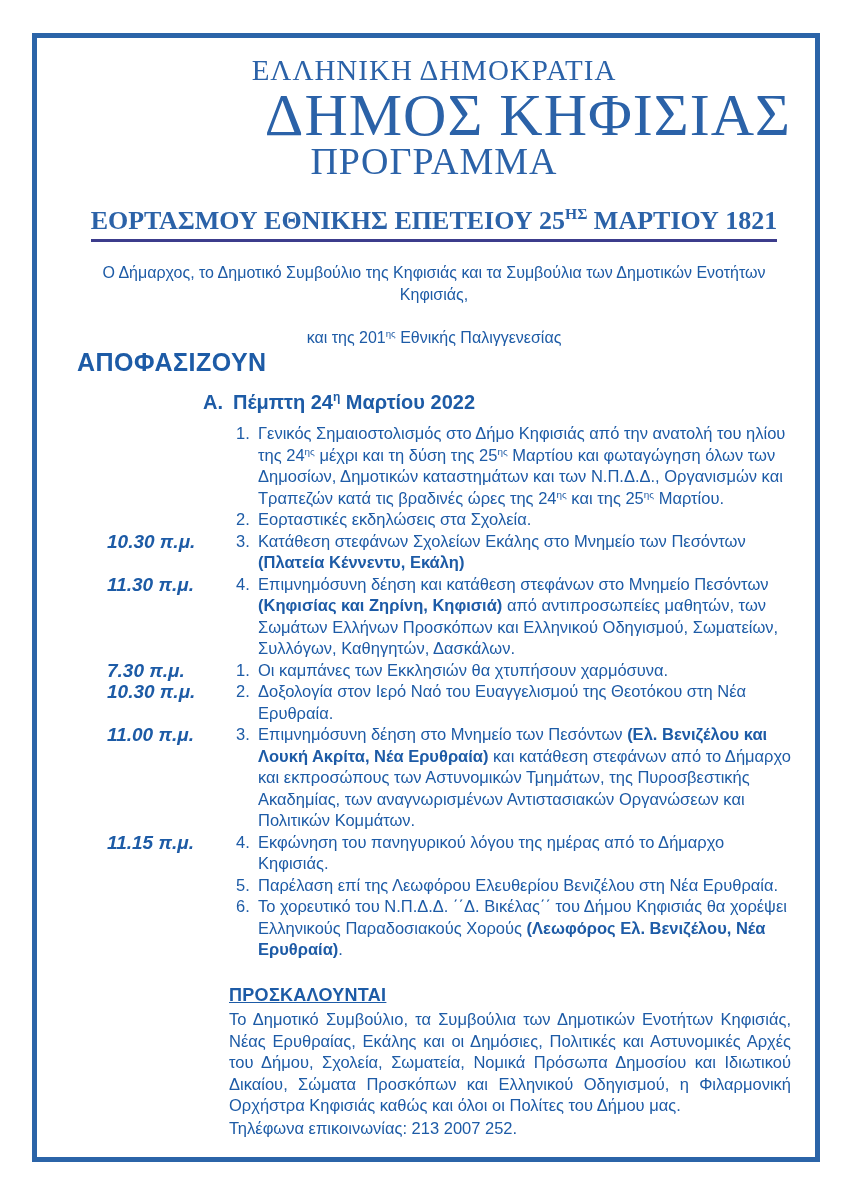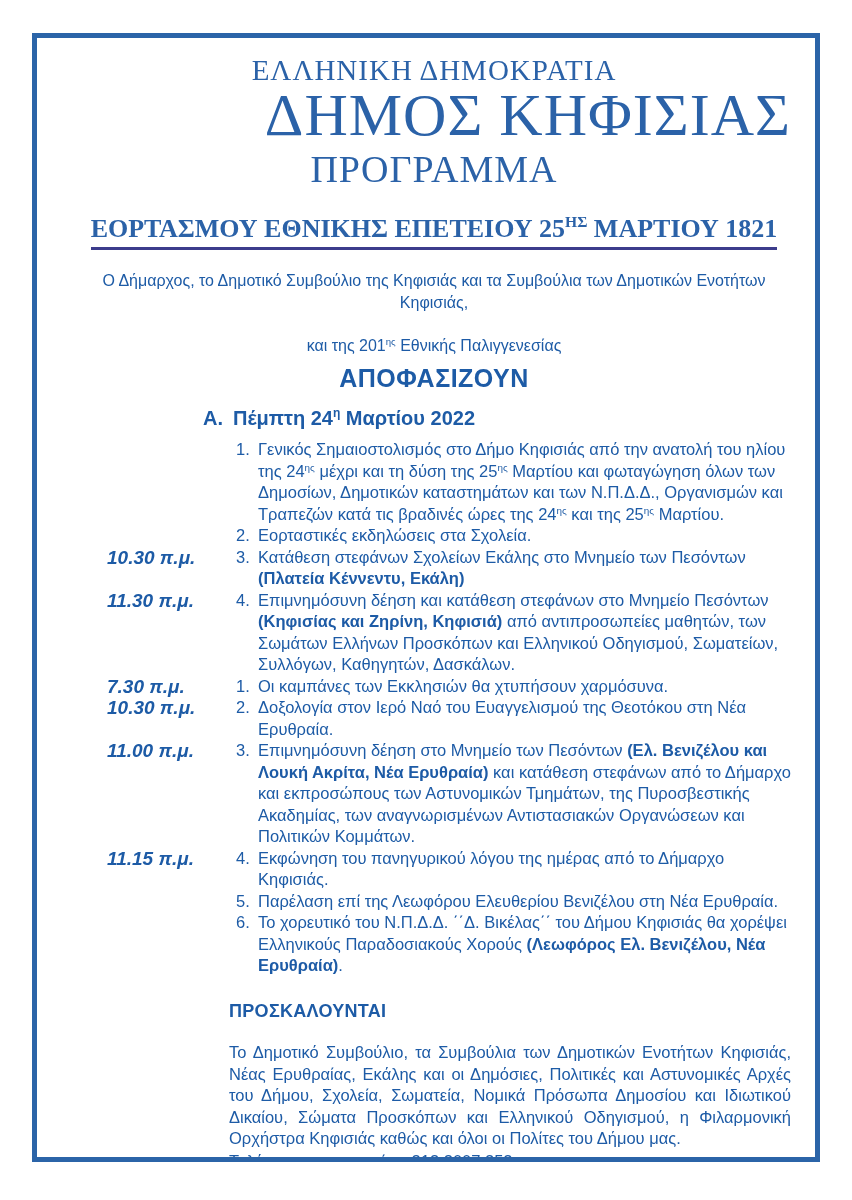--- a/index.html
+++ b/index.html
@@ -23,54 +23,54 @@
   
   .h-republic{
     margin-top:16px;text-align:center;font-family:"Liberation Serif",serif;
     font-weight:normal;font-size:29px;line-height:33px;color:var(--serif-blue);letter-spacing:1px;
   }
   .h-municipality{
     margin-top:3px;text-align:right;font-family:"Liberation Serif",serif;
     font-weight:normal;font-size:60px;line-height:50px;color:var(--serif-blue);letter-spacing:1px;
   }
   .h-program{
-    margin-top:8px;text-align:center;font-family:"Liberation Serif",serif;
+    margin-top:0;text-align:center;font-family:"Liberation Serif",serif;
     font-weight:normal;font-size:38px;line-height:42px;color:var(--serif-blue);letter-spacing:1px;
   }
   .subtitle-wrap{text-align:center;margin-top:24px;}
   .subtitle{
     display:inline-block;font-family:"Liberation Serif",serif;font-weight:bold;
     font-size:26px;line-height:30px;color:var(--serif-blue);
     padding-bottom:3px;border-bottom:3px solid var(--underline-navy);
   }
   
   .intro{
     margin-top:20px;text-align:center;font-size:16px;line-height:21.5px;
   }
   .decide{
-    margin-top:8px;text-align:center;font-weight:bold;font-size:25px;line-height:28px;letter-spacing:.5px;
+    margin-top:0;font-weight:bold;font-size:25px;line-height:28px;letter-spacing:.5px;
   }
   
   .sec-title{
     margin:15px 0 9px 126px;font-weight:bold;font-size:20px;line-height:23px;
   }
   .sec-title .lbl{display:inline-block;min-width:30px;}
   .row{
     display:grid;grid-template-columns:159px 22px 1fr;
     font-size:16.5px;line-height:21.5px;
   }
   .time{
     font-weight:bold;font-style:italic;font-size:19px;padding-left:30px;white-space:nowrap;
   }
   .txt .b{font-weight:bold;}
   sup{font-size:60%;line-height:0;}
   
   .invite{margin:24px 0 0 152px;font-size:16.5px;line-height:21.5px;}
   .invite-head{
-    font-size:18px;font-weight:bold;margin-bottom:20px;letter-spacing:.3px;
+    font-size:18px;font-weight:bold;text-decoration:underline;margin-bottom:3px;letter-spacing:.3px;
   }
   .invite-body{text-align:justify;}
   .invite-phone{margin-top:1px;}
 </style>
 </head>
 <body>
 
 <div class="frame">
 
   <div class="h-republic">ΕΛΛΗΝΙΚΗ ΔΗΜΟΚΡΑΤΙΑ</div>

